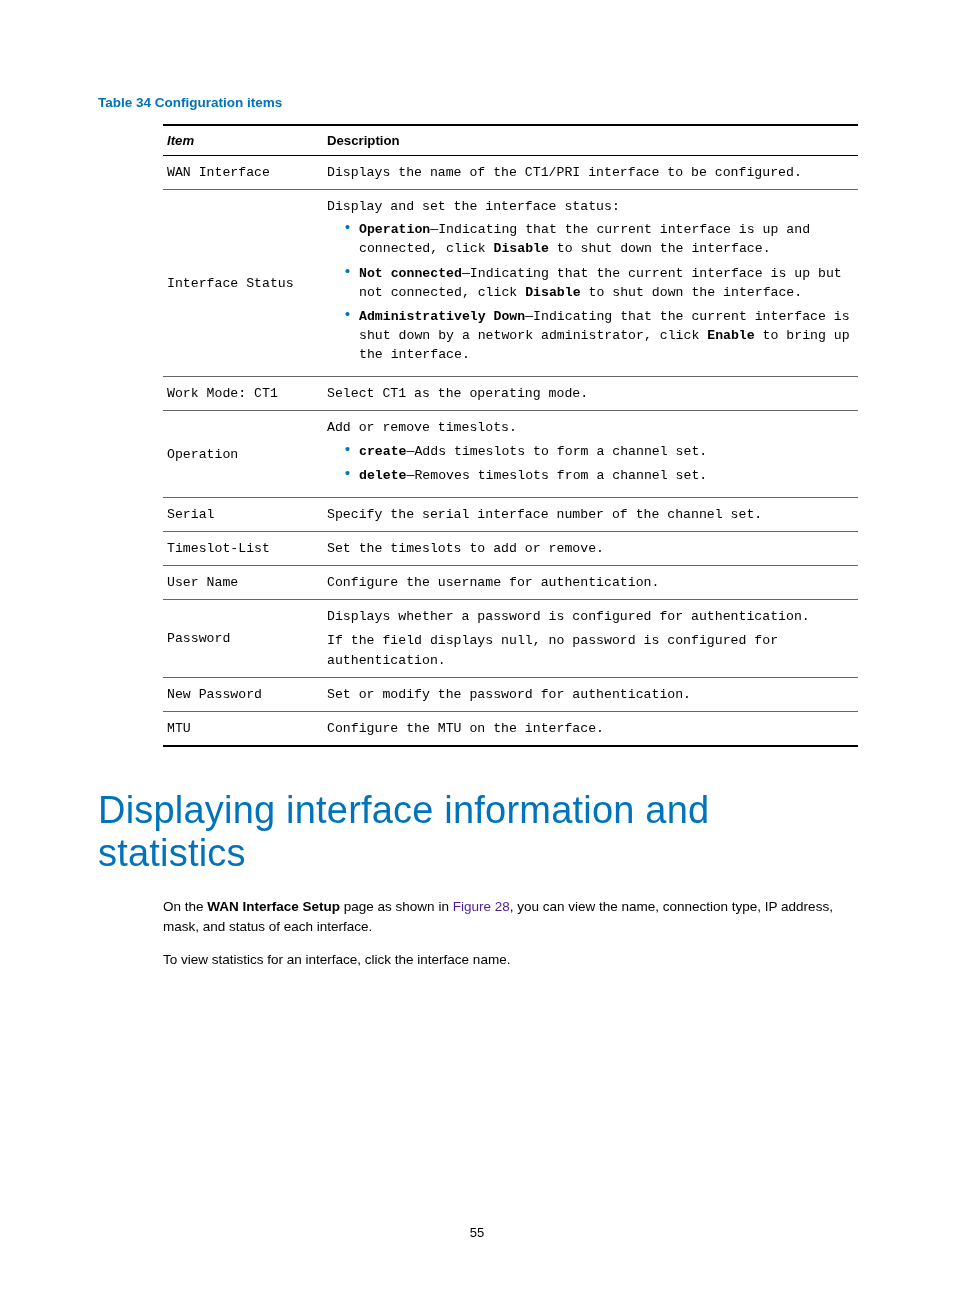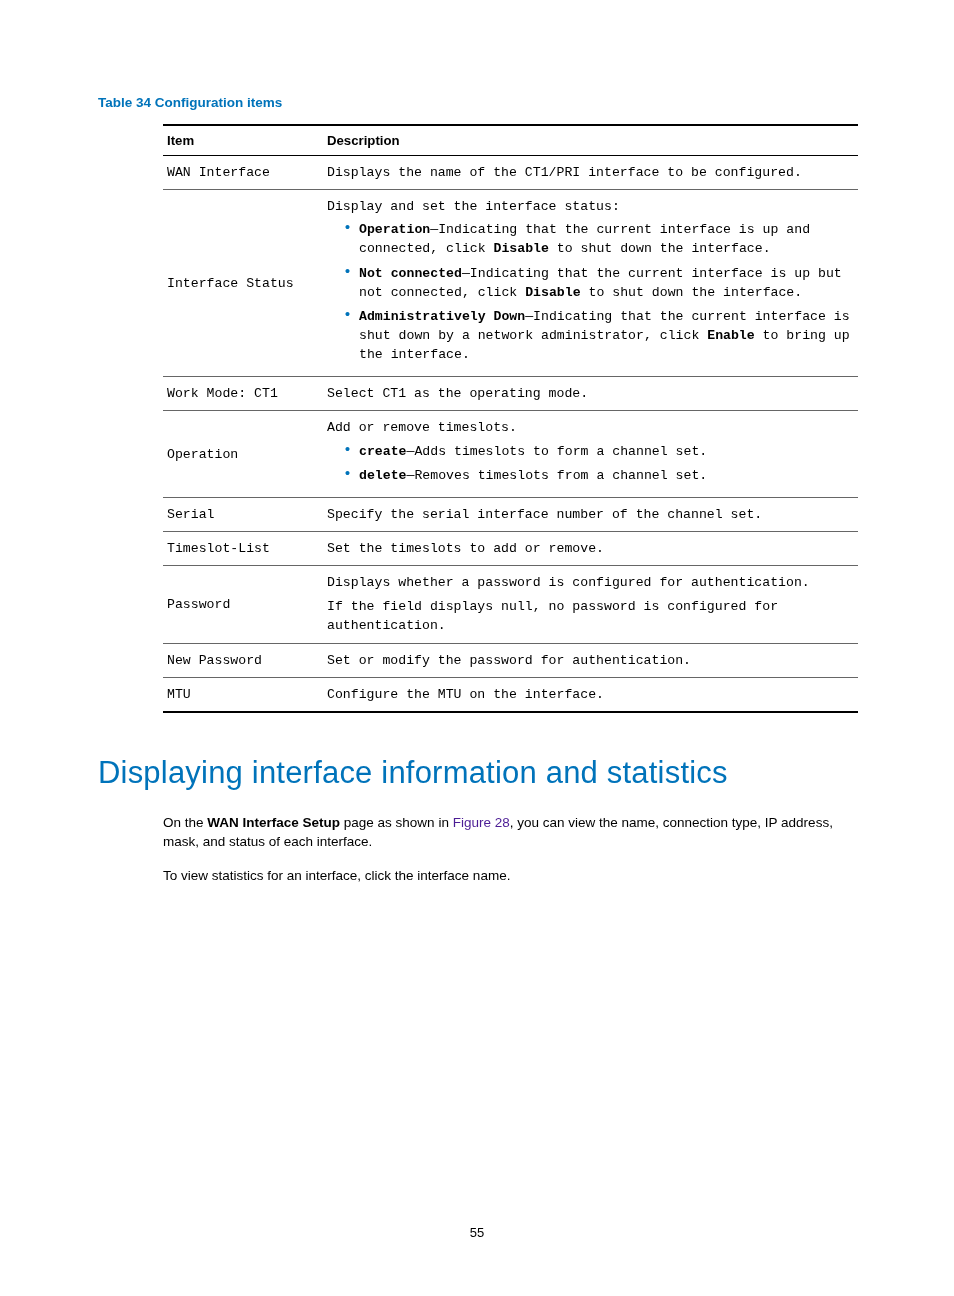--- a/index.html
+++ b/index.html
@@ -35,21 +35,21 @@
       padding: 7px 8px 7px 4px;
       vertical-align: top;
     }
     table.cfg td {
       padding: 7px 8px 7px 4px;
       vertical-align: middle;
       line-height: 1.45;
       font-family: Liberation Mono, monospace;
     }
     table.cfg td.item-col { width: 160px; vertical-align: middle; }
-    table.cfg th.item-col { width: 160px; }
+    table.cfg th.item-col { width: 160px; font-style: italic; }
     ul.blt {
       list-style: none;
       padding-left: 16px;
       margin-top: 4px;
     }
     ul.blt li {
       position: relative;
       padding-left: 16px;
       margin-bottom: 5px;
     }
@@ -57,21 +57,21 @@
       content: "•";
       position: absolute;
       left: 0;
       top: 0;
       color: #0073ba;
       font-size: 15px;
       line-height: 1.2;
     }
     .b { font-weight: bold; }
     h1.section {
-      font-size: 31px;
+      font-size: 38px;
       font-weight: normal;
       color: #0073ba;
       margin-top: 42px;
       margin-bottom: 22px;
       letter-spacing: 0.2px;
     }
     p.body {
       font-size: 13.5px;
       margin-left: 65px;
       margin-bottom: 14px;
@@ -133,20 +133,24 @@
       </tr>
       <tr>
         <td class="item-col">Serial</td>
         <td>Specify the serial interface number of the channel set.</td>
       </tr>
       <tr>
         <td class="item-col">Timeslot-List</td>
         <td>Set the timeslots to add or remove.</td>
       </tr>
       <tr>
+        <td class="item-col">User Name</td>
+        <td>Configure the username for authentication.</td>
+      </tr>
+      <tr>
         <td class="item-col">Password</td>
         <td>
           <div style="margin-bottom:5px;">Displays whether a password is configured for authentication.</div>
           <div>If the field displays null, no password is configured for authentication.</div>
         </td>
       </tr>
       <tr>
         <td class="item-col">New Password</td>
         <td>Set or modify the password for authentication.</td>
       </tr>

